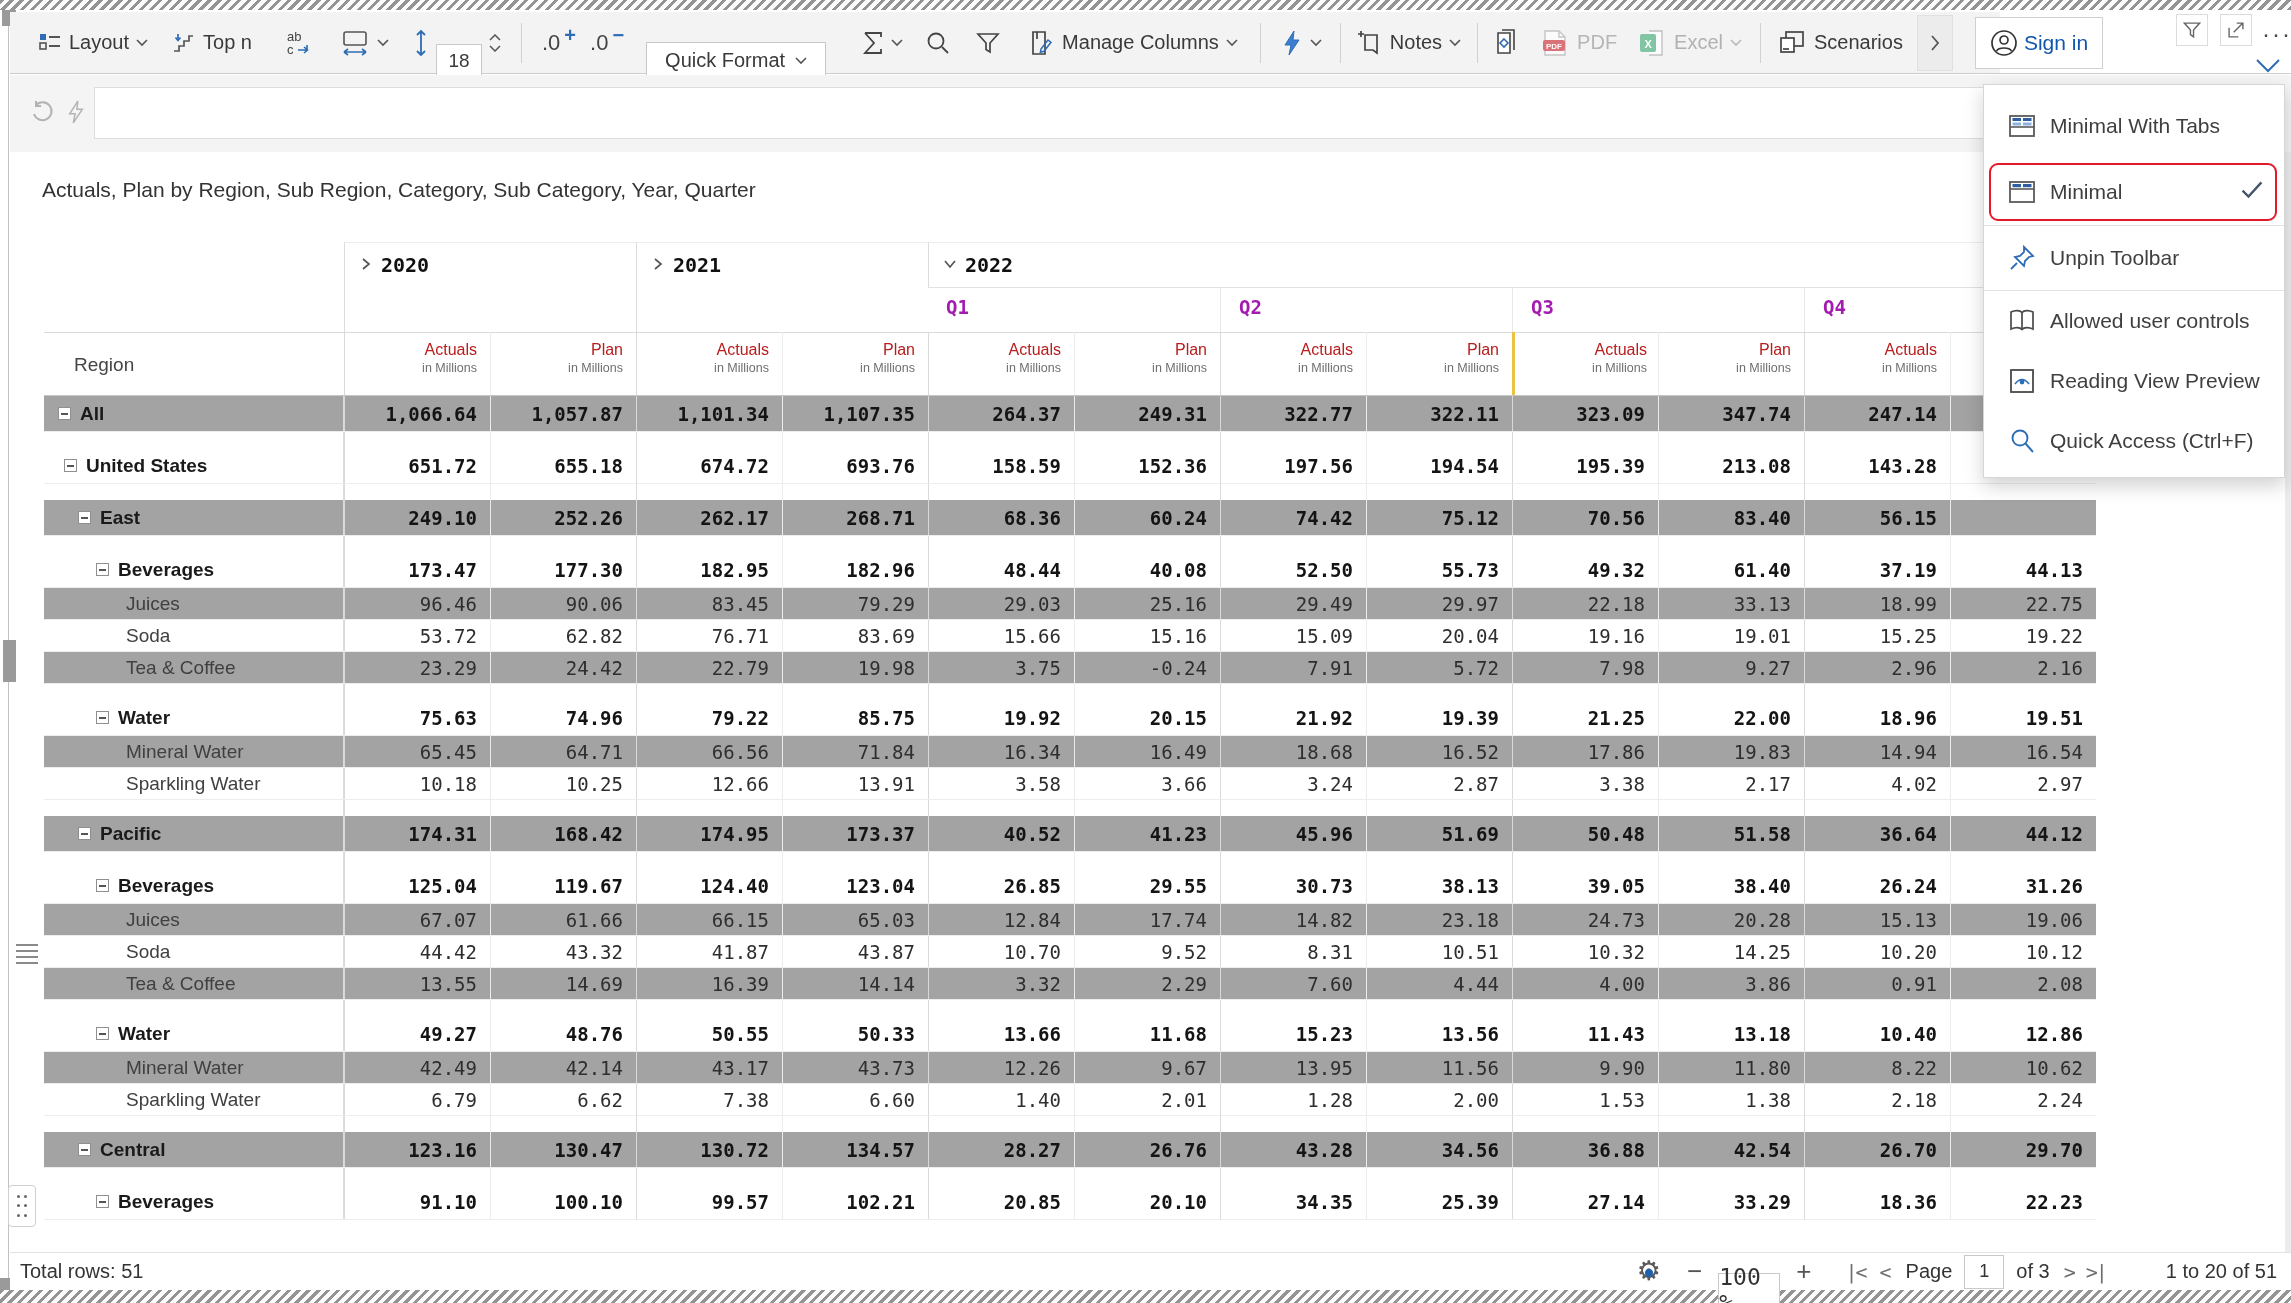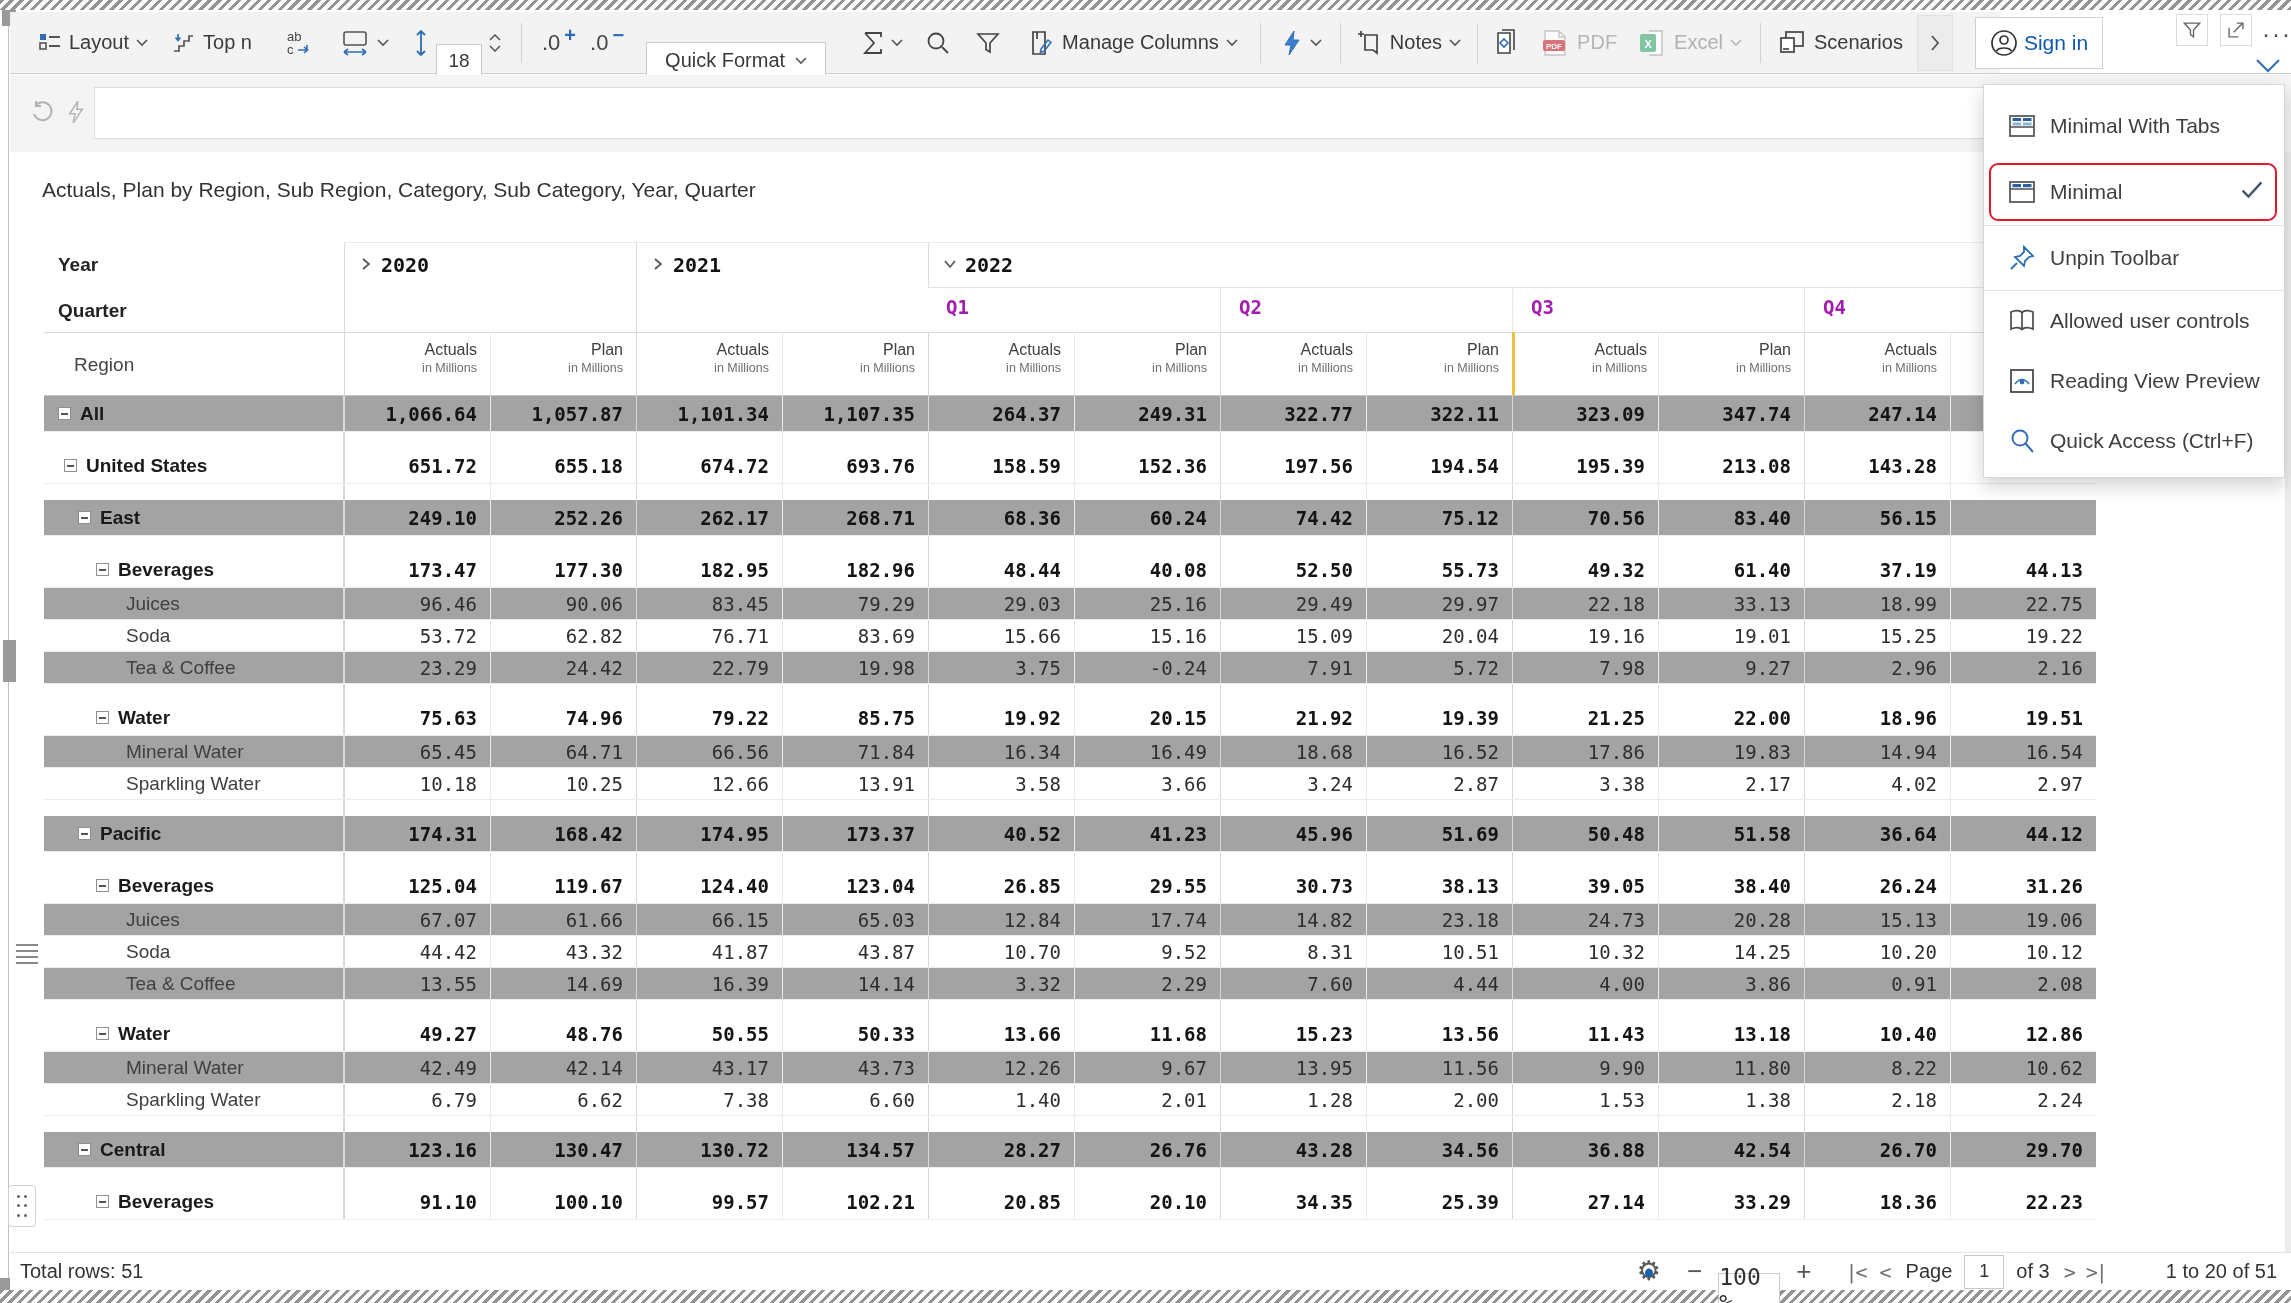--- a/index.html
+++ b/index.html
@@ -40,21 +40,21 @@
   #pivot{position:absolute;left:44px;top:242px;width:2052px;}
   #phead{position:relative;height:154px;}
   .hc{position:absolute;}
   .dim-label{font-weight:bold;font-size:19px;color:#222;}
   .dim-label.reg{font-weight:normal;color:#454545;}
   .ycell{border-left:1px solid #dcdcdc;border-top:1px solid #ececec;padding:10px 0 0 14px;display:flex;align-items:flex-start;gap:8px;
     font-family:"DejaVu Sans Mono",monospace;font-weight:bold;font-size:20px;color:#111;}
   .qcell{padding:8px 0 0 18px;font-family:"DejaVu Sans Mono",monospace;font-weight:bold;font-size:19px;color:#a21caf;}
   .mrow-line{position:absolute;left:0;width:2052px;height:1px;background:#dadada;}
   .mcell{position:absolute;text-align:right;padding:8px 13px 0 0;}
-  .mname{font-size:16px;color:#404040;line-height:20px;}
+  .mname{font-size:16px;color:#b91c1c;line-height:20px;}
   .msub{font-size:12.5px;color:#6f6f6f;line-height:16px;}
   .v-strong{border-left:1px solid #d9d9d9;}
   .v-light{border-left:1px solid #ececec;}
   .yellow-left{border-left:3px solid #ecc243 !important;padding-right:11px !important;}
   #phead-bottom{position:absolute;left:0;bottom:0;width:2052px;height:1px;background:#c6c6c6;}
 
   .prow{display:flex;width:2052px;}
   .prow.body-row{border-bottom:1px solid #ededed;}
   .prow.shade{background:#a3a3a3;}
   .prow.grp{height:36px;}
@@ -332,24 +332,20 @@
         <path d="M13 2 L4 16 h6 L8 26 L18 11 h-6 Z" fill="none" stroke="#b3b3b3" stroke-width="1.6"></path>
       </svg>
   </span>
   <input id="formula-input" value="" placeholder="" style="">
 </div>
 
 <div id="report-title">Actuals, Plan by Region, Sub Region, Category, Sub Category, Year, Quarter</div>
 
 <div id="pivot">
   <div id="phead">
-      <div class="hc" style="left: 0px; top: 0px; width: 300px; height: 90px;">
-        <div class="dim-label" style="position: absolute; left: 14px; top: 12px;">Year</div>
-        <div class="dim-label" style="position: absolute; left: 14px; top: 58px;">Quarter</div>
-      </div>
       <div class="hc ycell" style="left: 300px; top: 0px; width: 292px; height: 90px;">
         <svg width="14" height="14" viewBox="0 0 14 14" style="margin-top: 4px;">
           <polyline points="4,2 10,7 4,12" fill="none" stroke="#555" stroke-width="1.7"></polyline>
         </svg>
         <span>2020</span>
       </div>
       <div class="hc ycell" style="left: 592px; top: 0px; width: 292px; height: 90px;">
         <svg width="14" height="14" viewBox="0 0 14 14" style="margin-top: 4px;">
           <polyline points="4,2 10,7 4,12" fill="none" stroke="#555" stroke-width="1.7"></polyline>
         </svg>

